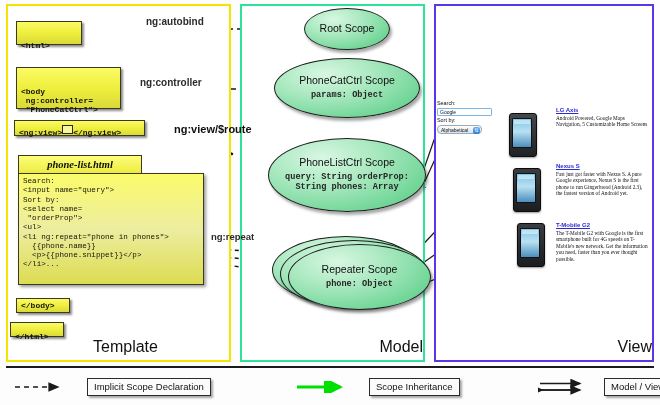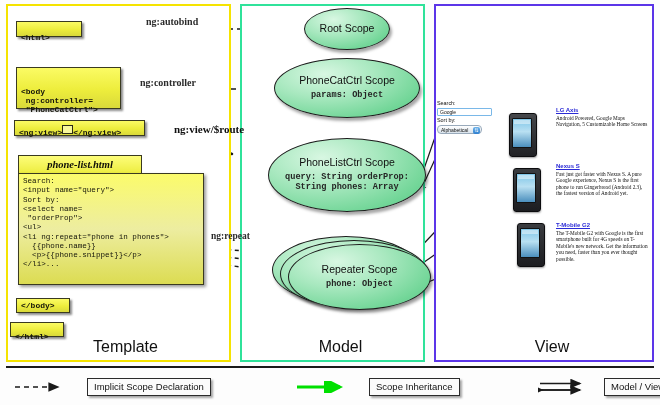--- a/index.html
+++ b/index.html
@@ -9,36 +9,36 @@
     background:#fdfdfd;
   }
   #stage{position:absolute;left:0;top:0;width:660px;height:405px;}
 
   
   .col{position:absolute;background:#ffffff;box-sizing:border-box;}
   #col-template{left:6px;  top:4px;  width:225px; height:358px; border:2px solid #f5e300;}
   #col-model{   left:240px;top:4px;  width:185px; height:358px; border:2px solid #2fe29a;}
   #col-view{    left=0;left:434px;top:4px;  width:220px; height:358px; border:2px solid #5b35e8;}
   .col-label{
-    position:absolute;bottom:4px;left:8px;width:100%;text-align:center;
+    position:absolute;bottom:4px;left:0;width:100%;text-align:right;
     font-size:16px;color:#111;font-family:"Liberation Sans",sans-serif;
   }
   #col-template .col-label{text-align:center;left:14px;width:auto;right:0;}
 
   
   .ybox{
     position:absolute;box-sizing:border-box;
     background:linear-gradient(to bottom,#fbfb64 0%,#eded3c 55%,#d9d93a 100%);
     border:1.5px solid #3a3a20;
     box-shadow:2px 2px 2px rgba(0,0,0,.45);
     font-family:"Liberation Mono","DejaVu Sans Mono",monospace;
     font-weight:bold;font-size:8px;color:#14140a;
     padding:2px 4px;white-space:pre;line-height:1.12;
   }
-  #box-html{left:16px;top:21px;width:66px;height:15px;padding-top:12px;}
+  #box-html{left:16px;top:21px;width:66px;height:15px;padding-top:20px;}
   #box-body{left:16px;top:67px;width:105px;height:42px;padding-top:20px;}
   #box-ngview{left:14px;top:120px;width:131px;height:16px;padding-top:4px;}
   #box-bodyend{left:16px;top:298px;width:54px;height:15px;padding-top:3px;}
   #box-htmlend{left:10px;top:322px;width:54px;height:15px;padding-top:10px;}
   .ngview-slot{
     display:inline-block;width:9px;height:7px;border:1px solid #2a2a16;
     background:#f7f79b;vertical-align:1px;
   }
 
   
@@ -134,21 +134,21 @@
     font-family:"Liberation Serif","DejaVu Serif",serif;font-size:5.3px;color:#111;
     line-height:6.4px;margin-top:1px;
   }
   #entry-1{left:556px;top:106px;}
   #entry-2{left:556px;top:162px;}
   #entry-3{left:556px;top:221px;}
 
   
   .elabel{
     position:absolute;
-    font-family:Liberation Serif, serif;
+    font-family:Liberation Sans, sans-serif;
     font-weight:bold;color:#2b2b2b;white-space:nowrap;
   }
   #lbl-autobind{left:146px;top:16px;font-size:10px;}
   #lbl-controller{left:140px;top:77px;font-size:10px;}
   #lbl-route{left:174px;top:123px;font-size:11px;color:#0f0f0f;}
   #lbl-repeat{left:211px;top:231px;font-size:9.5px;}
 
   
   #legend{position:absolute;left:0;top:366px;width:660px;height:39px;}
   #legend-rule{position:absolute;left:6px;top:0;width:648px;height:2px;background:#1a1a1a;}

